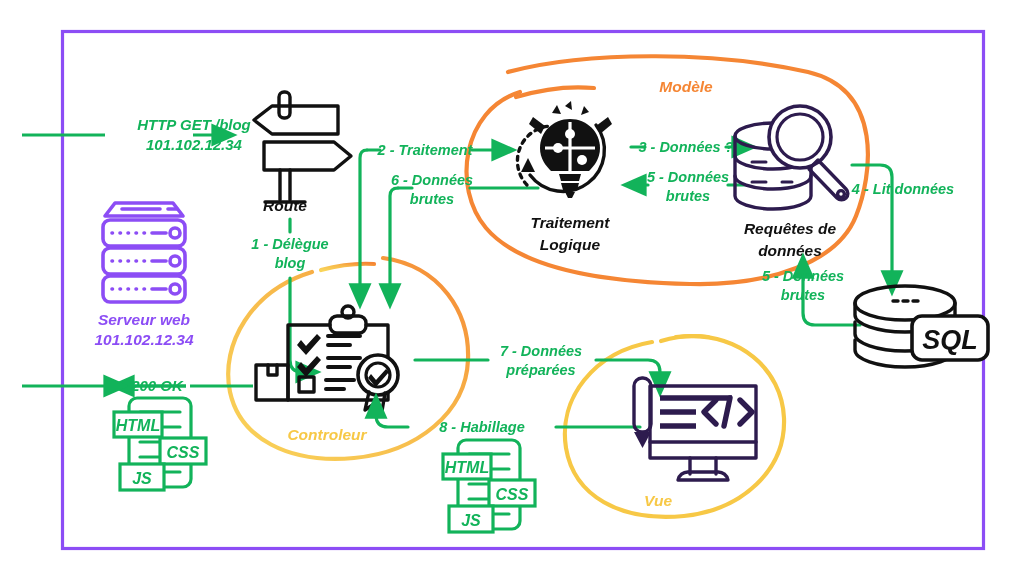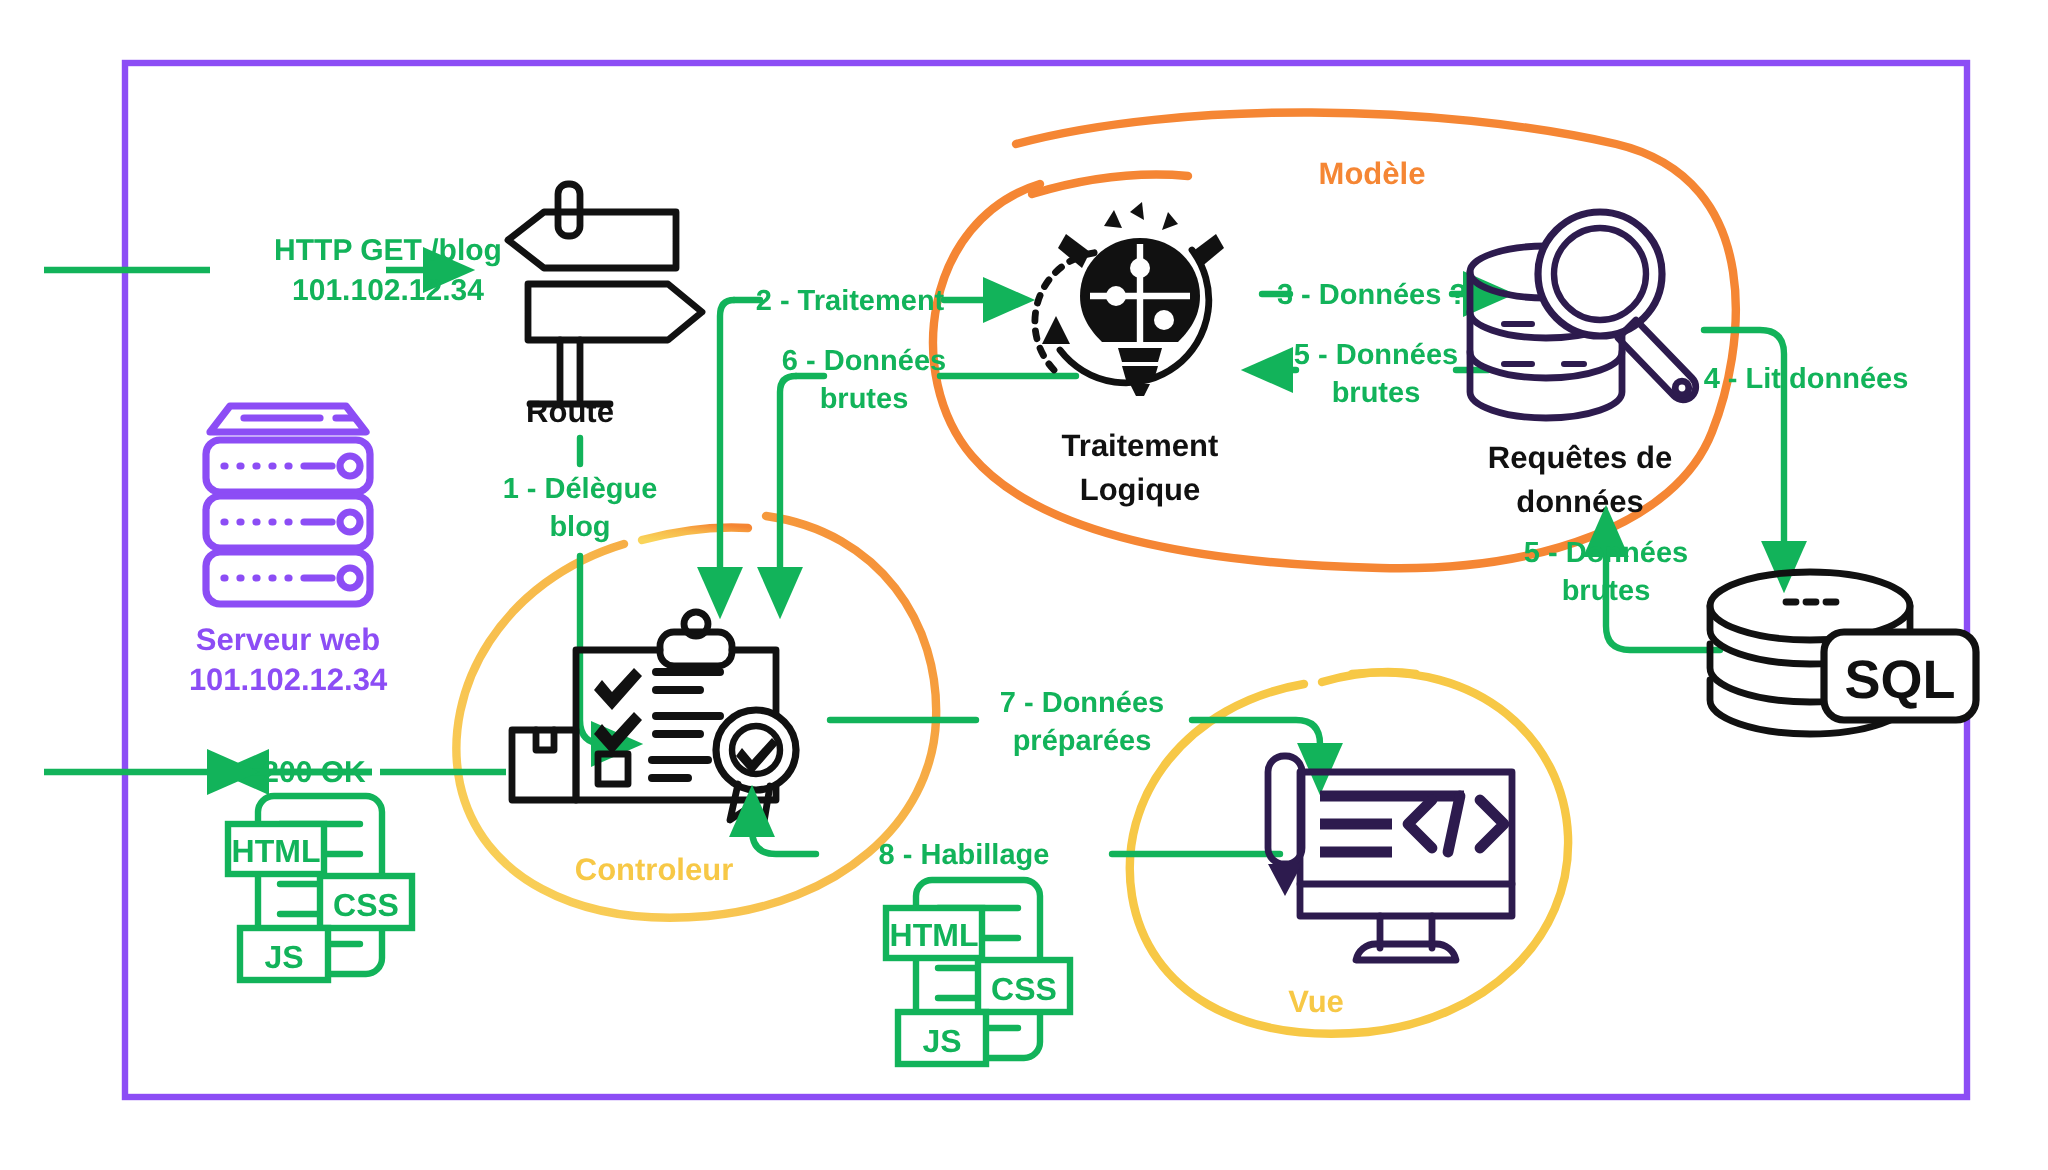--- a/index.html
+++ b/index.html
@@ -1,18 +1,18 @@
 <!DOCTYPE html>
 <html><head>
 <meta charset="utf-8">
 <style>
   html,body{margin:0;padding:0;background:#ffffff;}
   body{width:1024px;height:585px;overflow:hidden;
        font-family:"Liberation Sans","DejaVu Sans",sans-serif;}
-  #stage{position:relative;width:952px;height:585px;}
+  #stage{position:relative;width:952px;height:585px;font-style:italic;}
   svg#diagram{position:absolute;left:0;top:0;width:1024px;height:585px;}
   .lbl{font-family:"Liberation Sans","DejaVu Sans",sans-serif;font-weight:bold;}
   .green-txt{fill:#12b35a;}
   .black-txt{fill:#111111;}
   .purple-txt{fill:#8c4df5;}
   .orange-txt{fill:#f58634;}
   .yellow-txt{fill:#f7c846;}
   .g-line{stroke:#12b35a;stroke-width:3.2;fill:none;stroke-linecap:butt;}
   .g-line-r{stroke:#12b35a;stroke-width:3.2;fill:none;stroke-linecap:round;stroke-linejoin:round;}
   .ico-black{stroke:#111111;fill:none;stroke-width:3.4;stroke-linecap:round;stroke-linejoin:round;}

